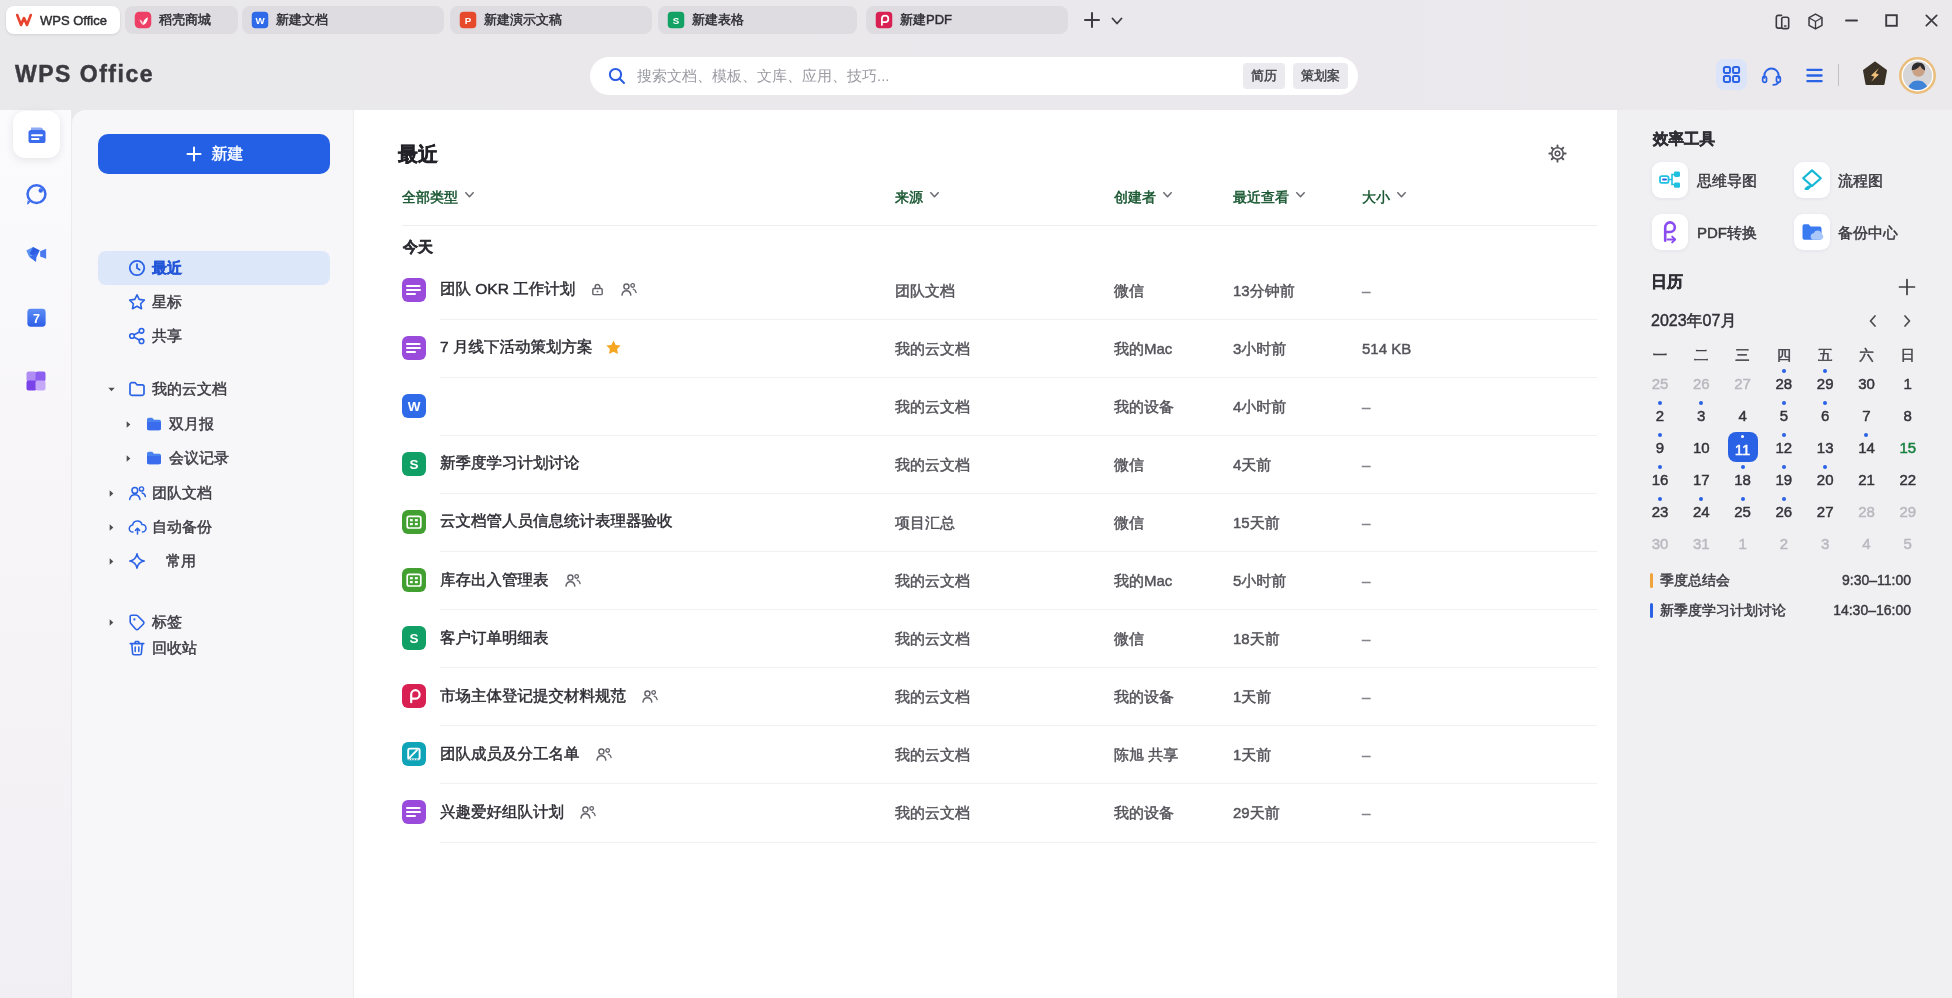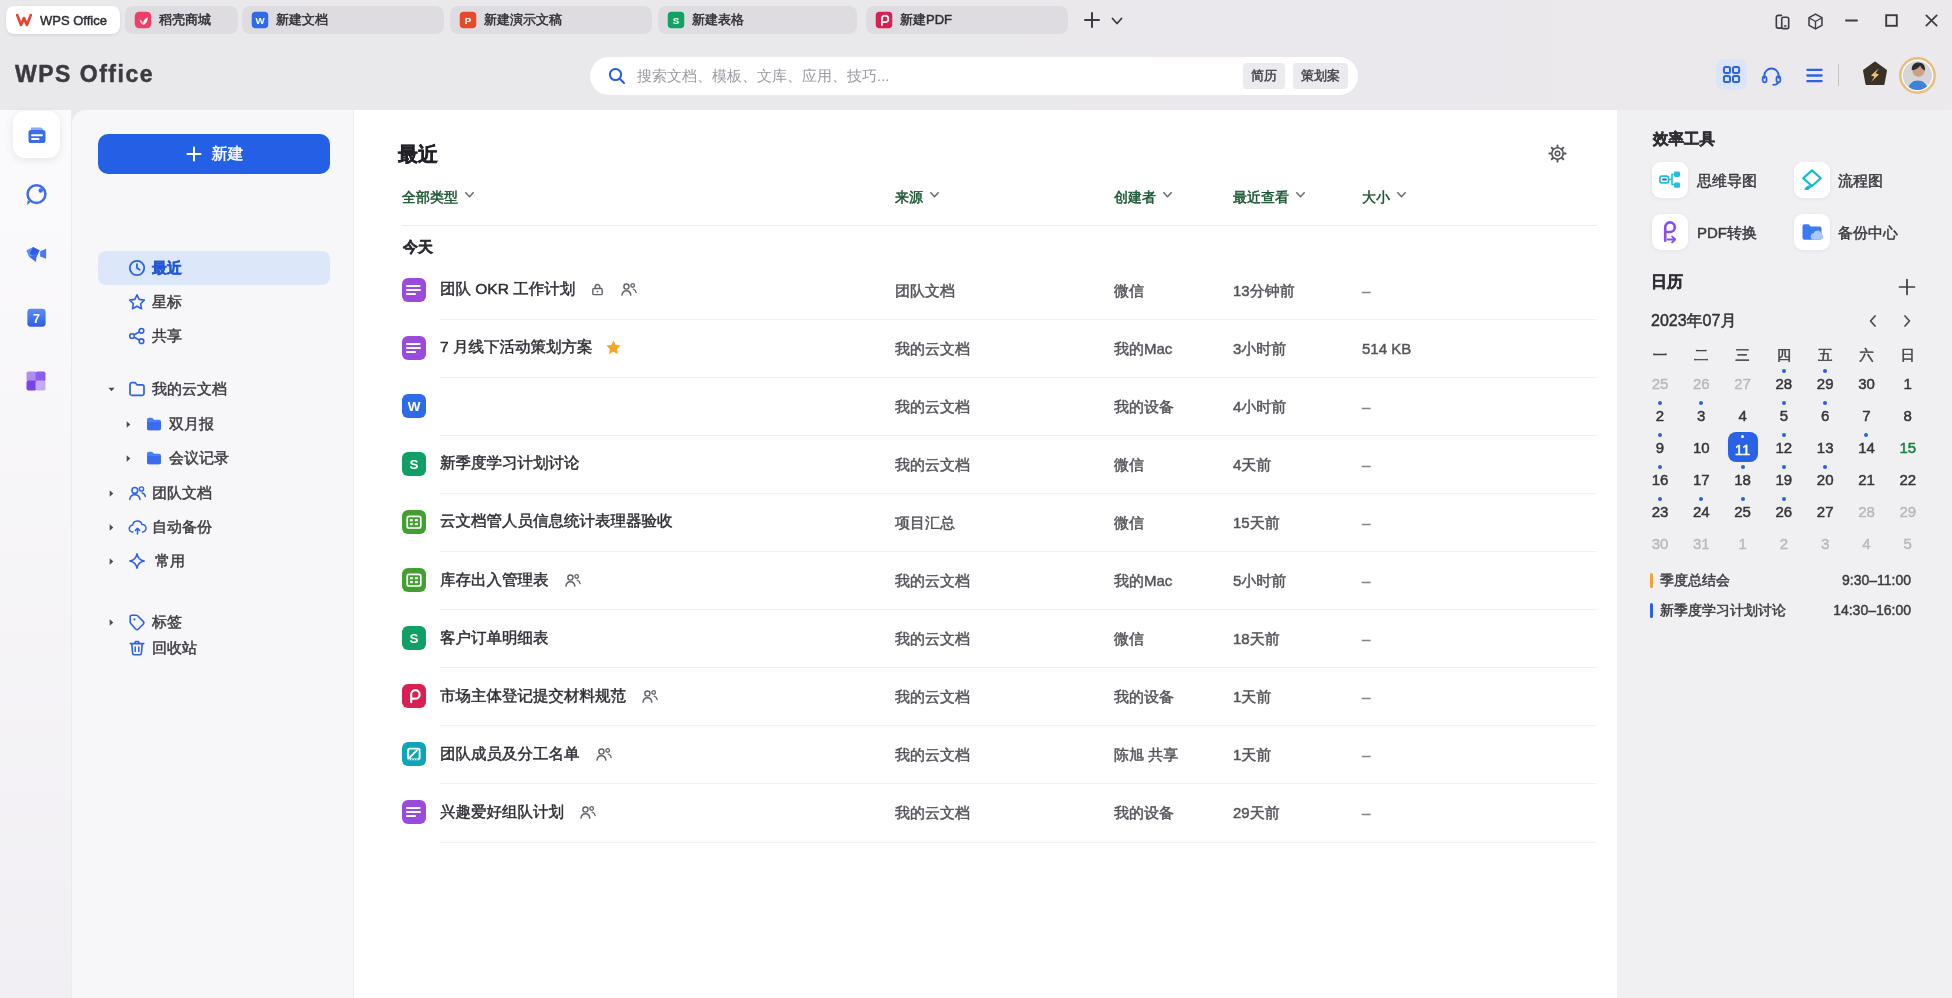--- a/index.html
+++ b/index.html
@@ -321,21 +321,21 @@
       <span class="ar">
         <svg width="9" height="9" viewBox="0 0 10 10">
           <path d="M3 1.5 7 5 3 8.5Z" fill="#4c4c52"></path>
         </svg>
       </span>
       <span class="ic">
         <svg width="18" height="18" viewBox="0 0 18 18">
           <path d="M9 1.8c.7 3.8 3.4 6.5 7.2 7.2-3.8.7-6.5 3.4-7.2 7.2-.7-3.8-3.4-6.5-7.2-7.2 3.8-.7 6.5-3.4 7.2-7.2Z" stroke="#2a63e6" stroke-width="1.6" fill="none" stroke-linejoin="round"></path>
         </svg>
       </span>
-      <span style="margin-left:5px">常用</span>
+      <span style="margin-left:16px">常用</span>
     </div>
  <div class="mi" style="top:495px">
       <span class="ar">
         <svg width="9" height="9" viewBox="0 0 10 10">
           <path d="M3 1.5 7 5 3 8.5Z" fill="#4c4c52"></path>
         </svg>
       </span>
       <span class="ic">
         <svg width="18" height="18" viewBox="0 0 18 18">
           <path d="M2.2 8.2V3.6a1.4 1.4 0 0 1 1.4-1.4h4.6a2 2 0 0 1 1.4.6l5.6 5.6a2 2 0 0 1 0 2.8l-4.8 4.8a2 2 0 0 1-2.8 0L2.8 10.4a2 2 0 0 1-.6-1.4Z" stroke="#2a63e6" stroke-width="1.6" fill="none" stroke-linejoin="round"></path>

